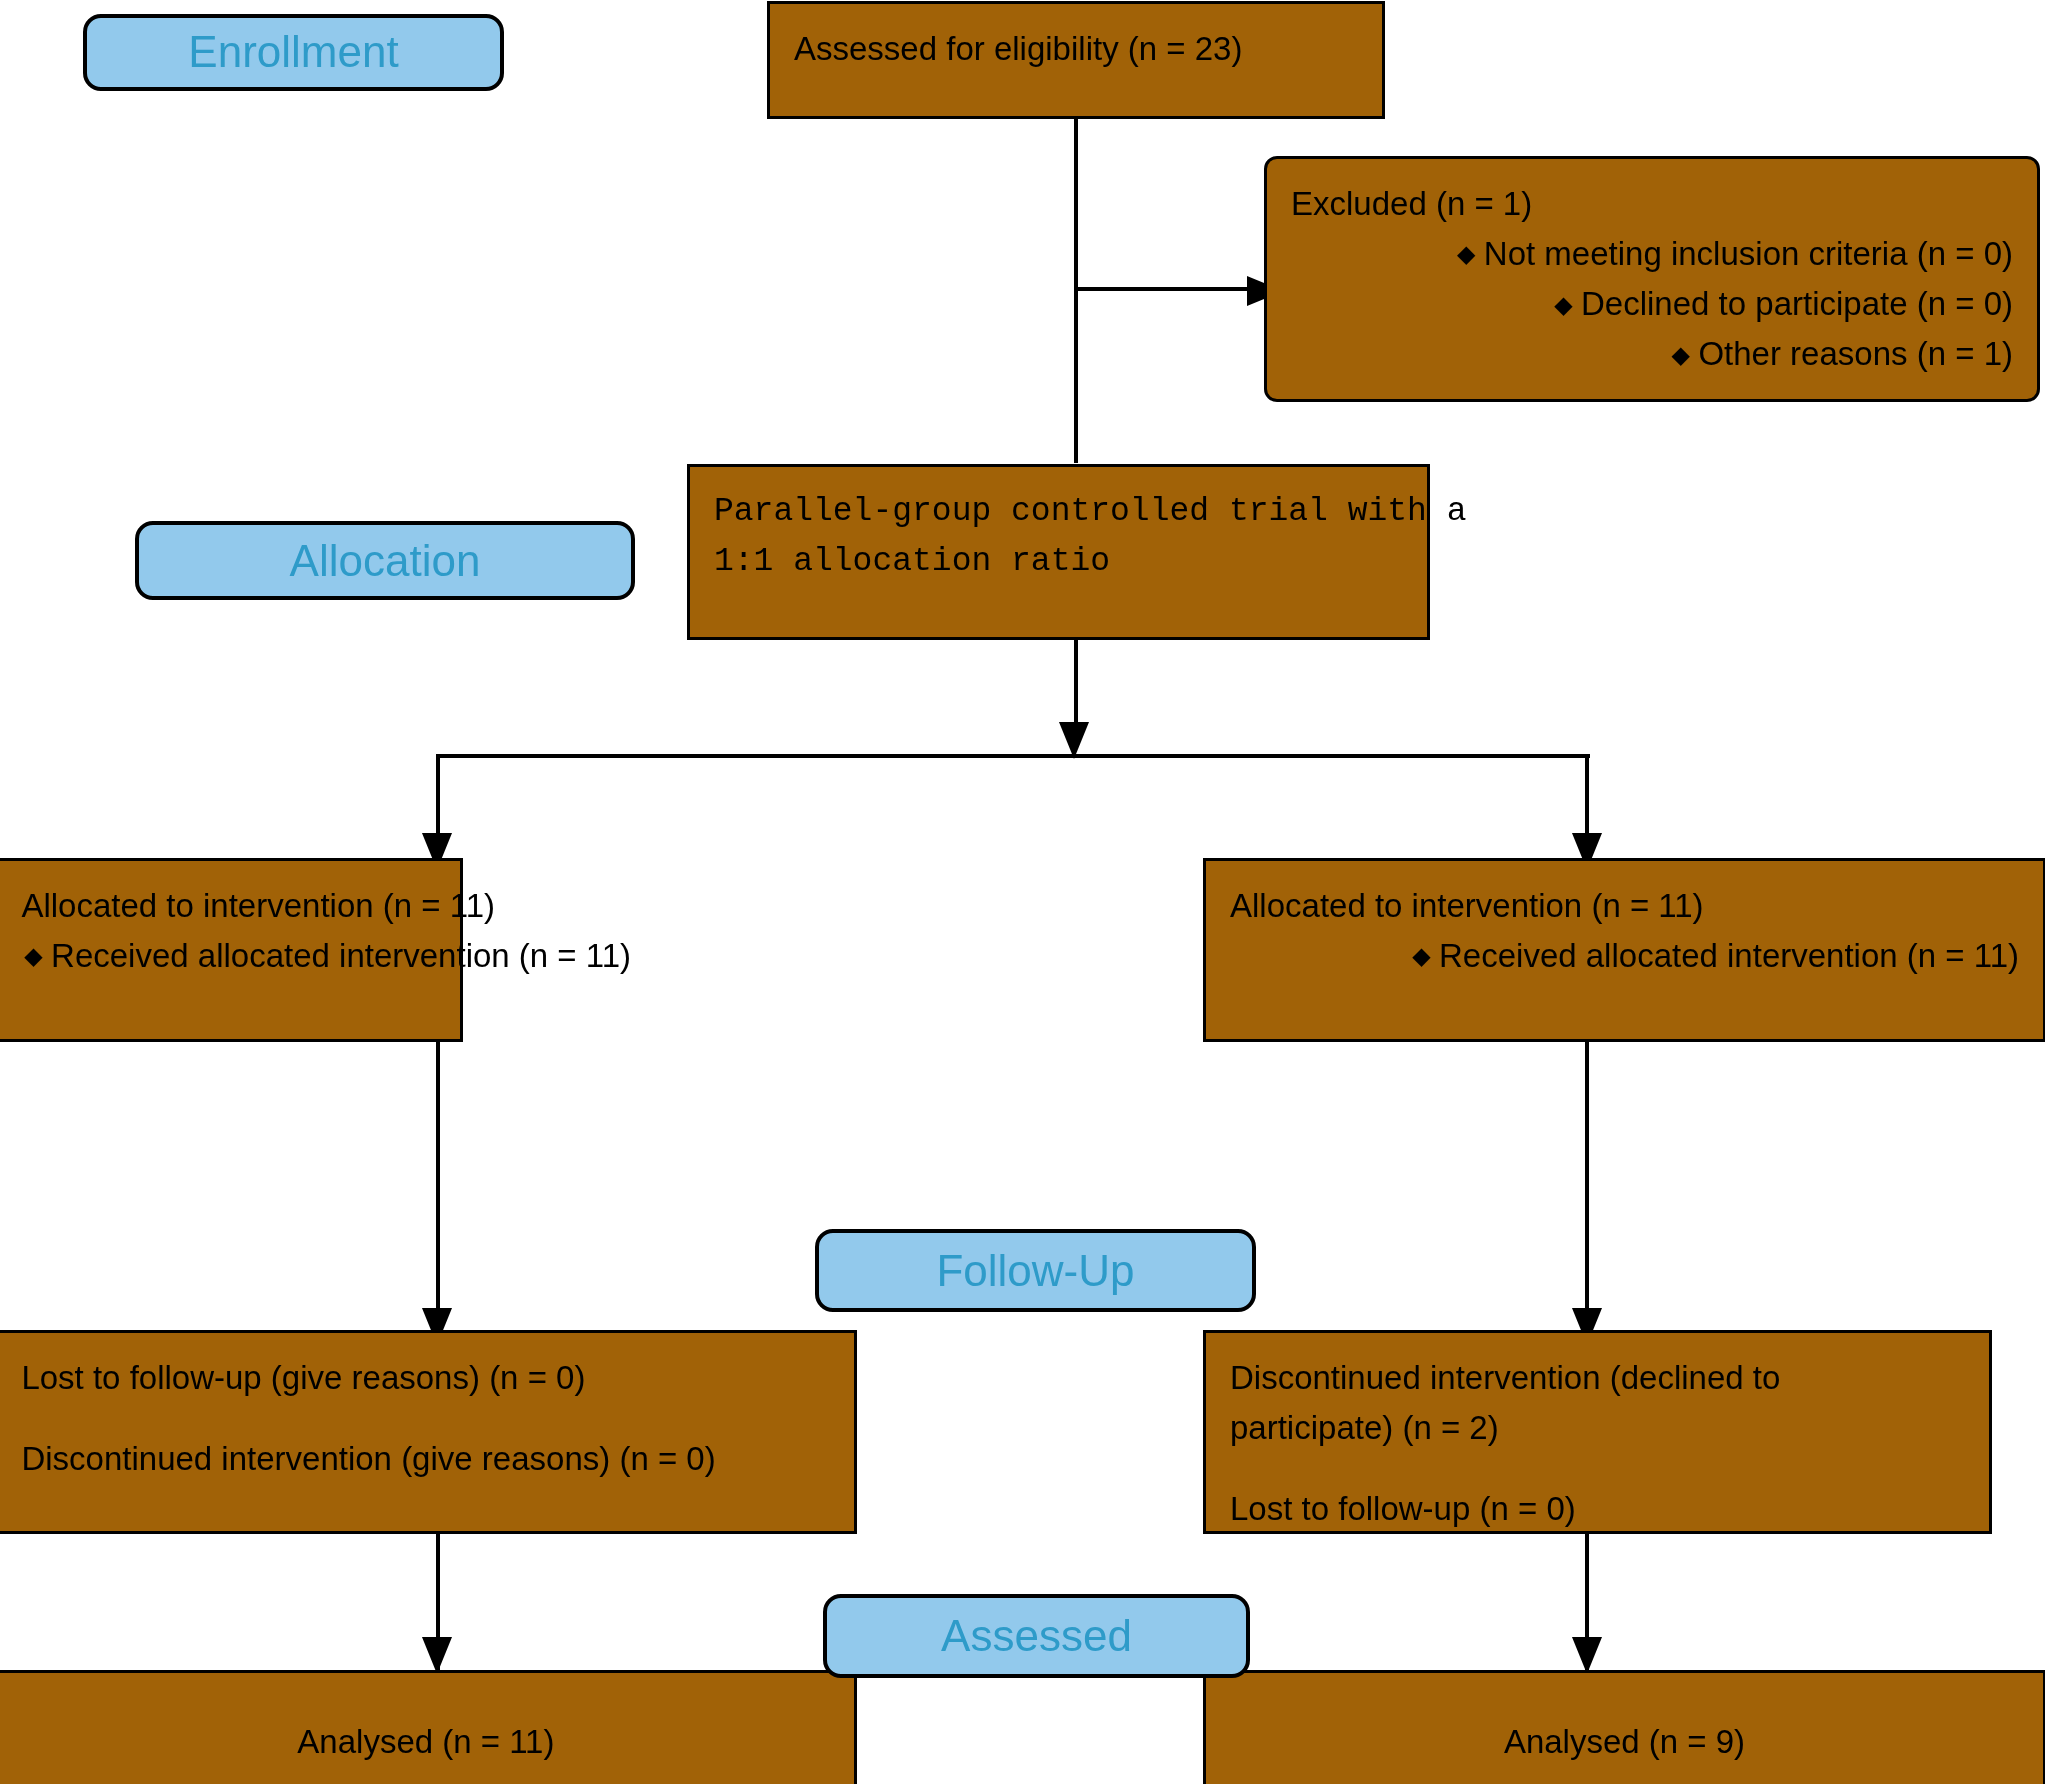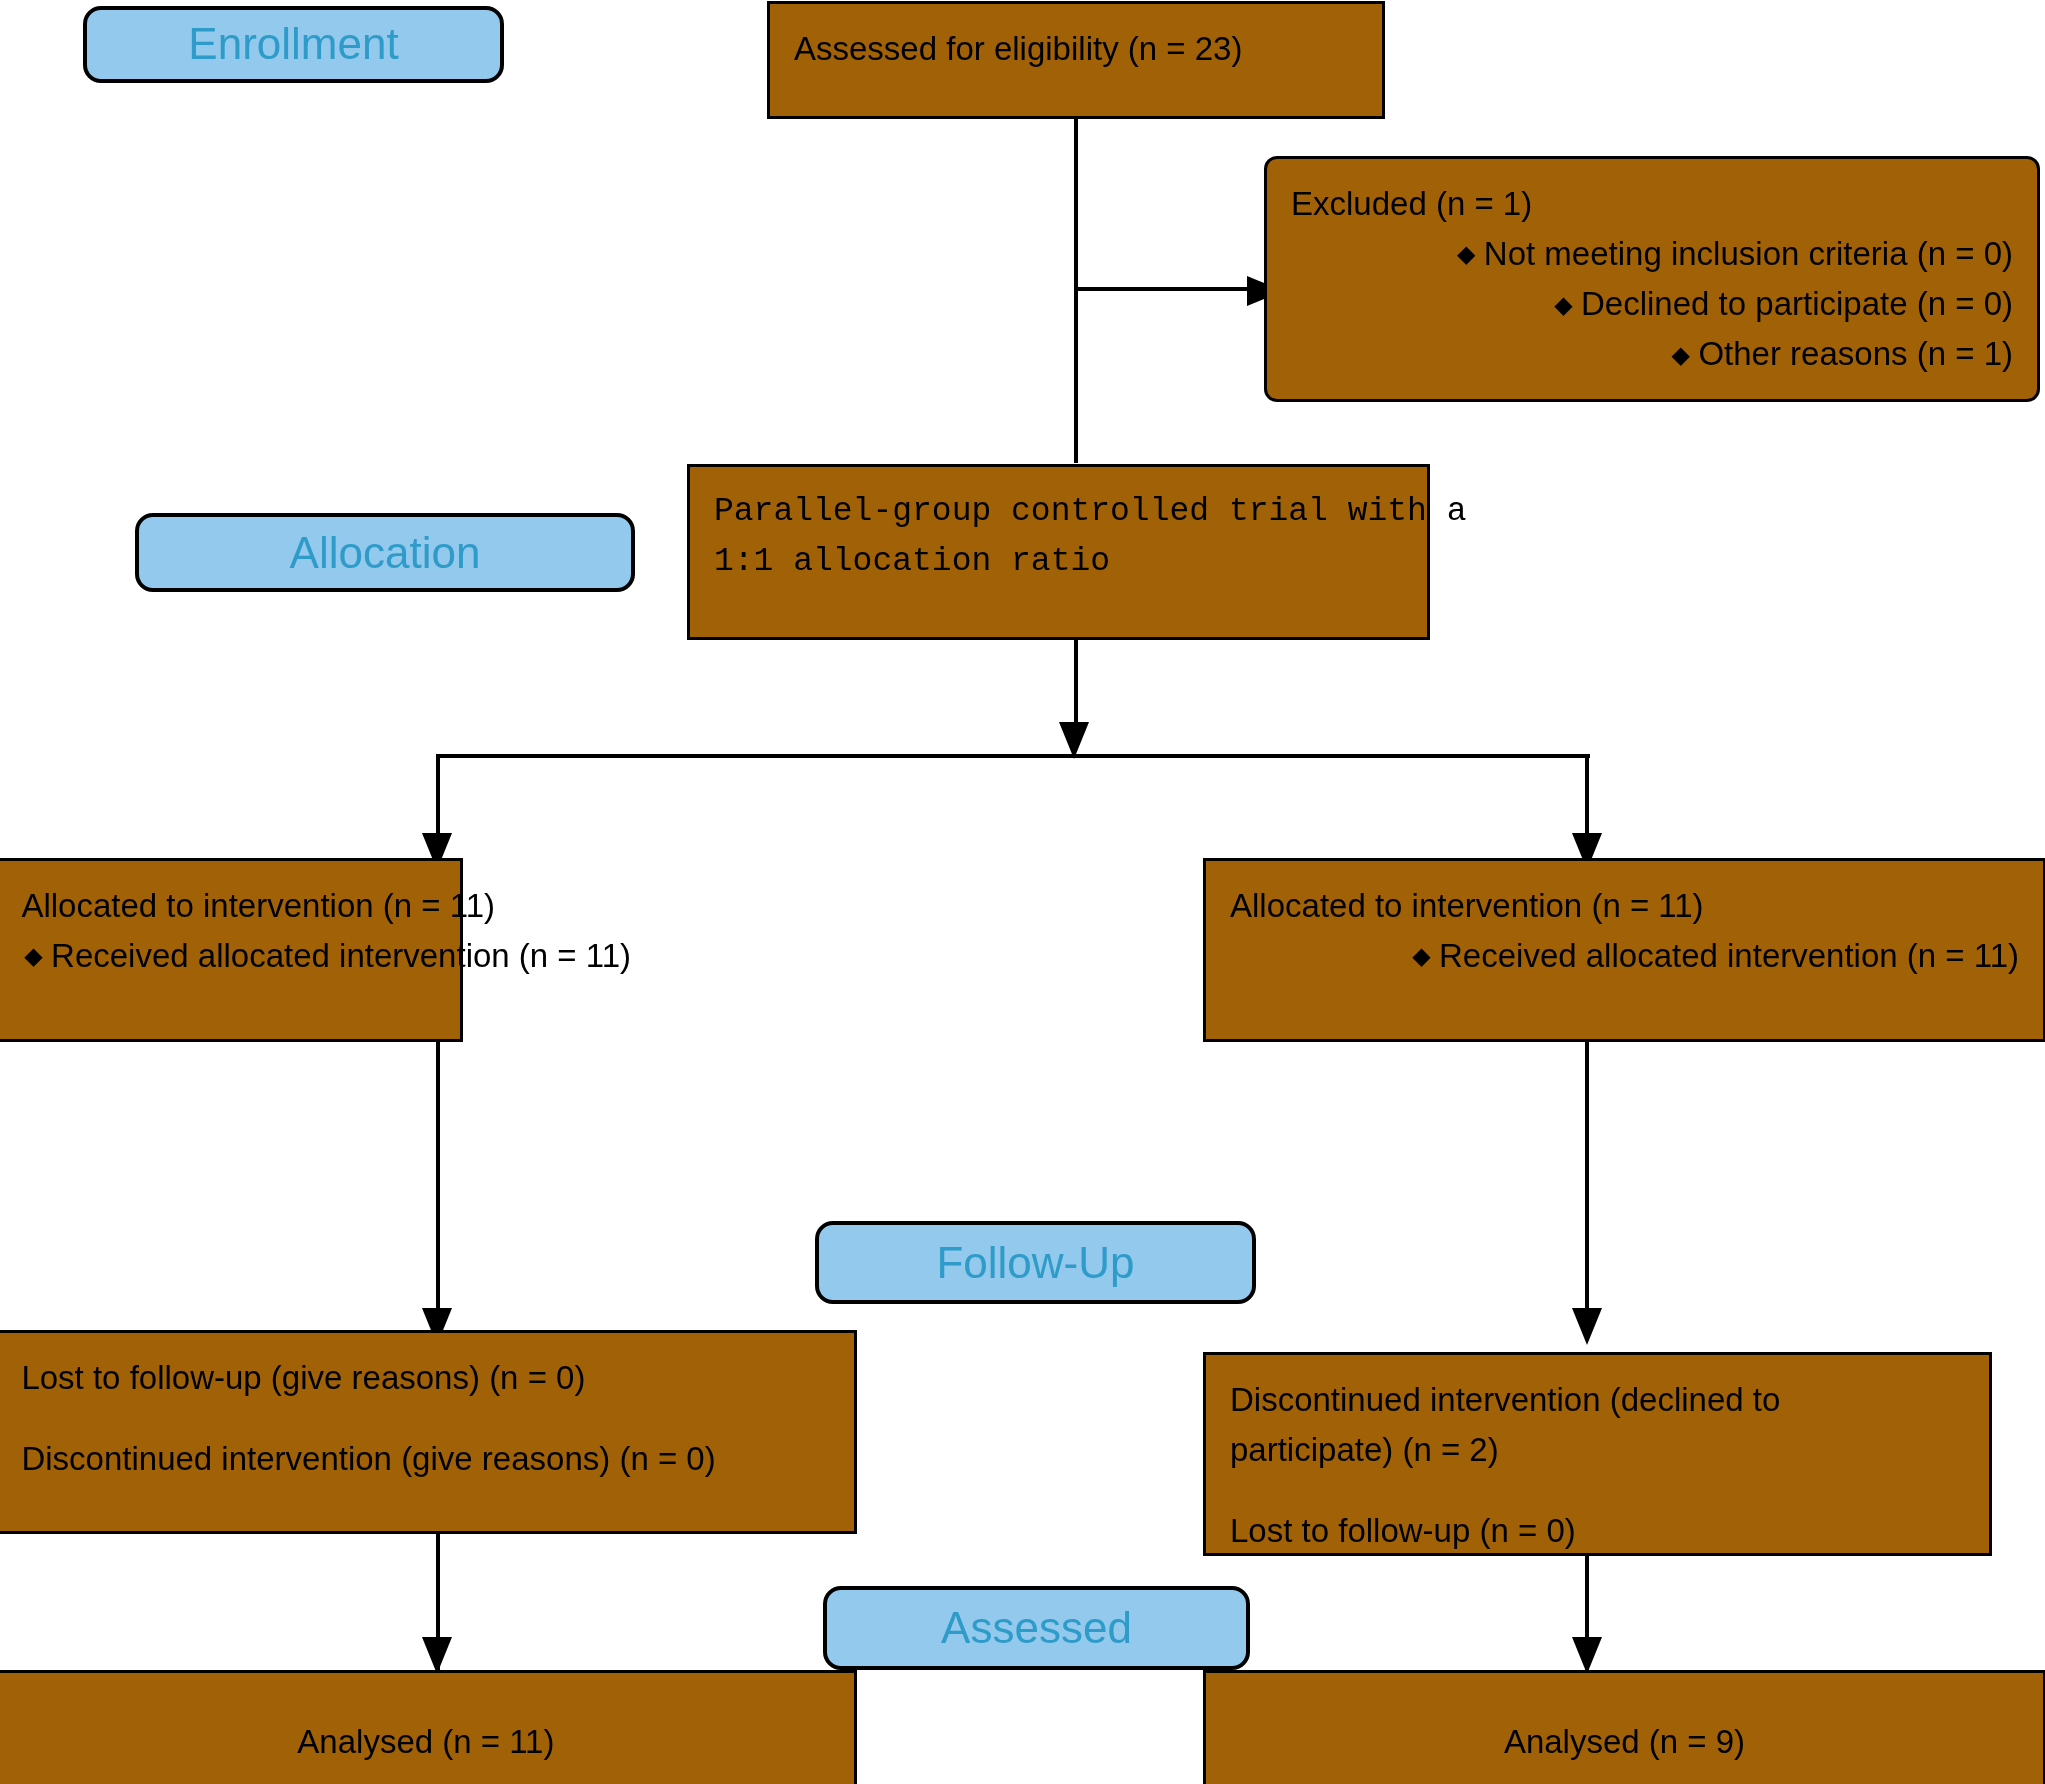--- a/index.html
+++ b/index.html
@@ -55,20 +55,21 @@
     box-sizing: border-box;
     background: #92c9ec;
     border: 4.2px solid #000000;
     border-radius: 18px;
     color: #2e9bc9;
     font-size: 44px;
     display: flex;
     align-items: center;
     justify-content: center;
     z-index: 9;
+    margin-top: 8px;
   }
 
   
   .vline {
     position: absolute;
     width: 4.2px;
     background: #000000;
     z-index: 2;
   }
   .hline {
@@ -166,21 +167,21 @@
 
   <div class="vline" style="left:1585px; top:1042px; height:288px;"></div>
   <div class="arrow-down" style="left:1572px; top:1308px;"></div>
 
   <div class="box" style="left:-5.6px; top:1330px; width:863px; height:204px;">
     <div class="row">Lost to follow-up (give reasons) (n = 0)</div>
     <div class="spacer-line"></div>
     <div class="row">Discontinued intervention (give reasons) (n = 0)</div>
   </div>
 
-  <div class="box" style="left:1203px; top:1330px; width:789px; height:204px;margin-top:22px;">
+  <div class="box" style="left:1203px; top:1330px; width:789px; height:204px;">
     <div class="row">Discontinued intervention (declined to</div>
     <div class="row">participate) (n = 2)</div>
     <div class="spacer-line"></div>
     <div class="row">Lost to follow-up (n = 0)</div>
   </div>
 
   <div class="stage" style="left:815px; top:1221px; width:441px; height:83px;">
     <span>Follow-Up</span>
   </div>
 

